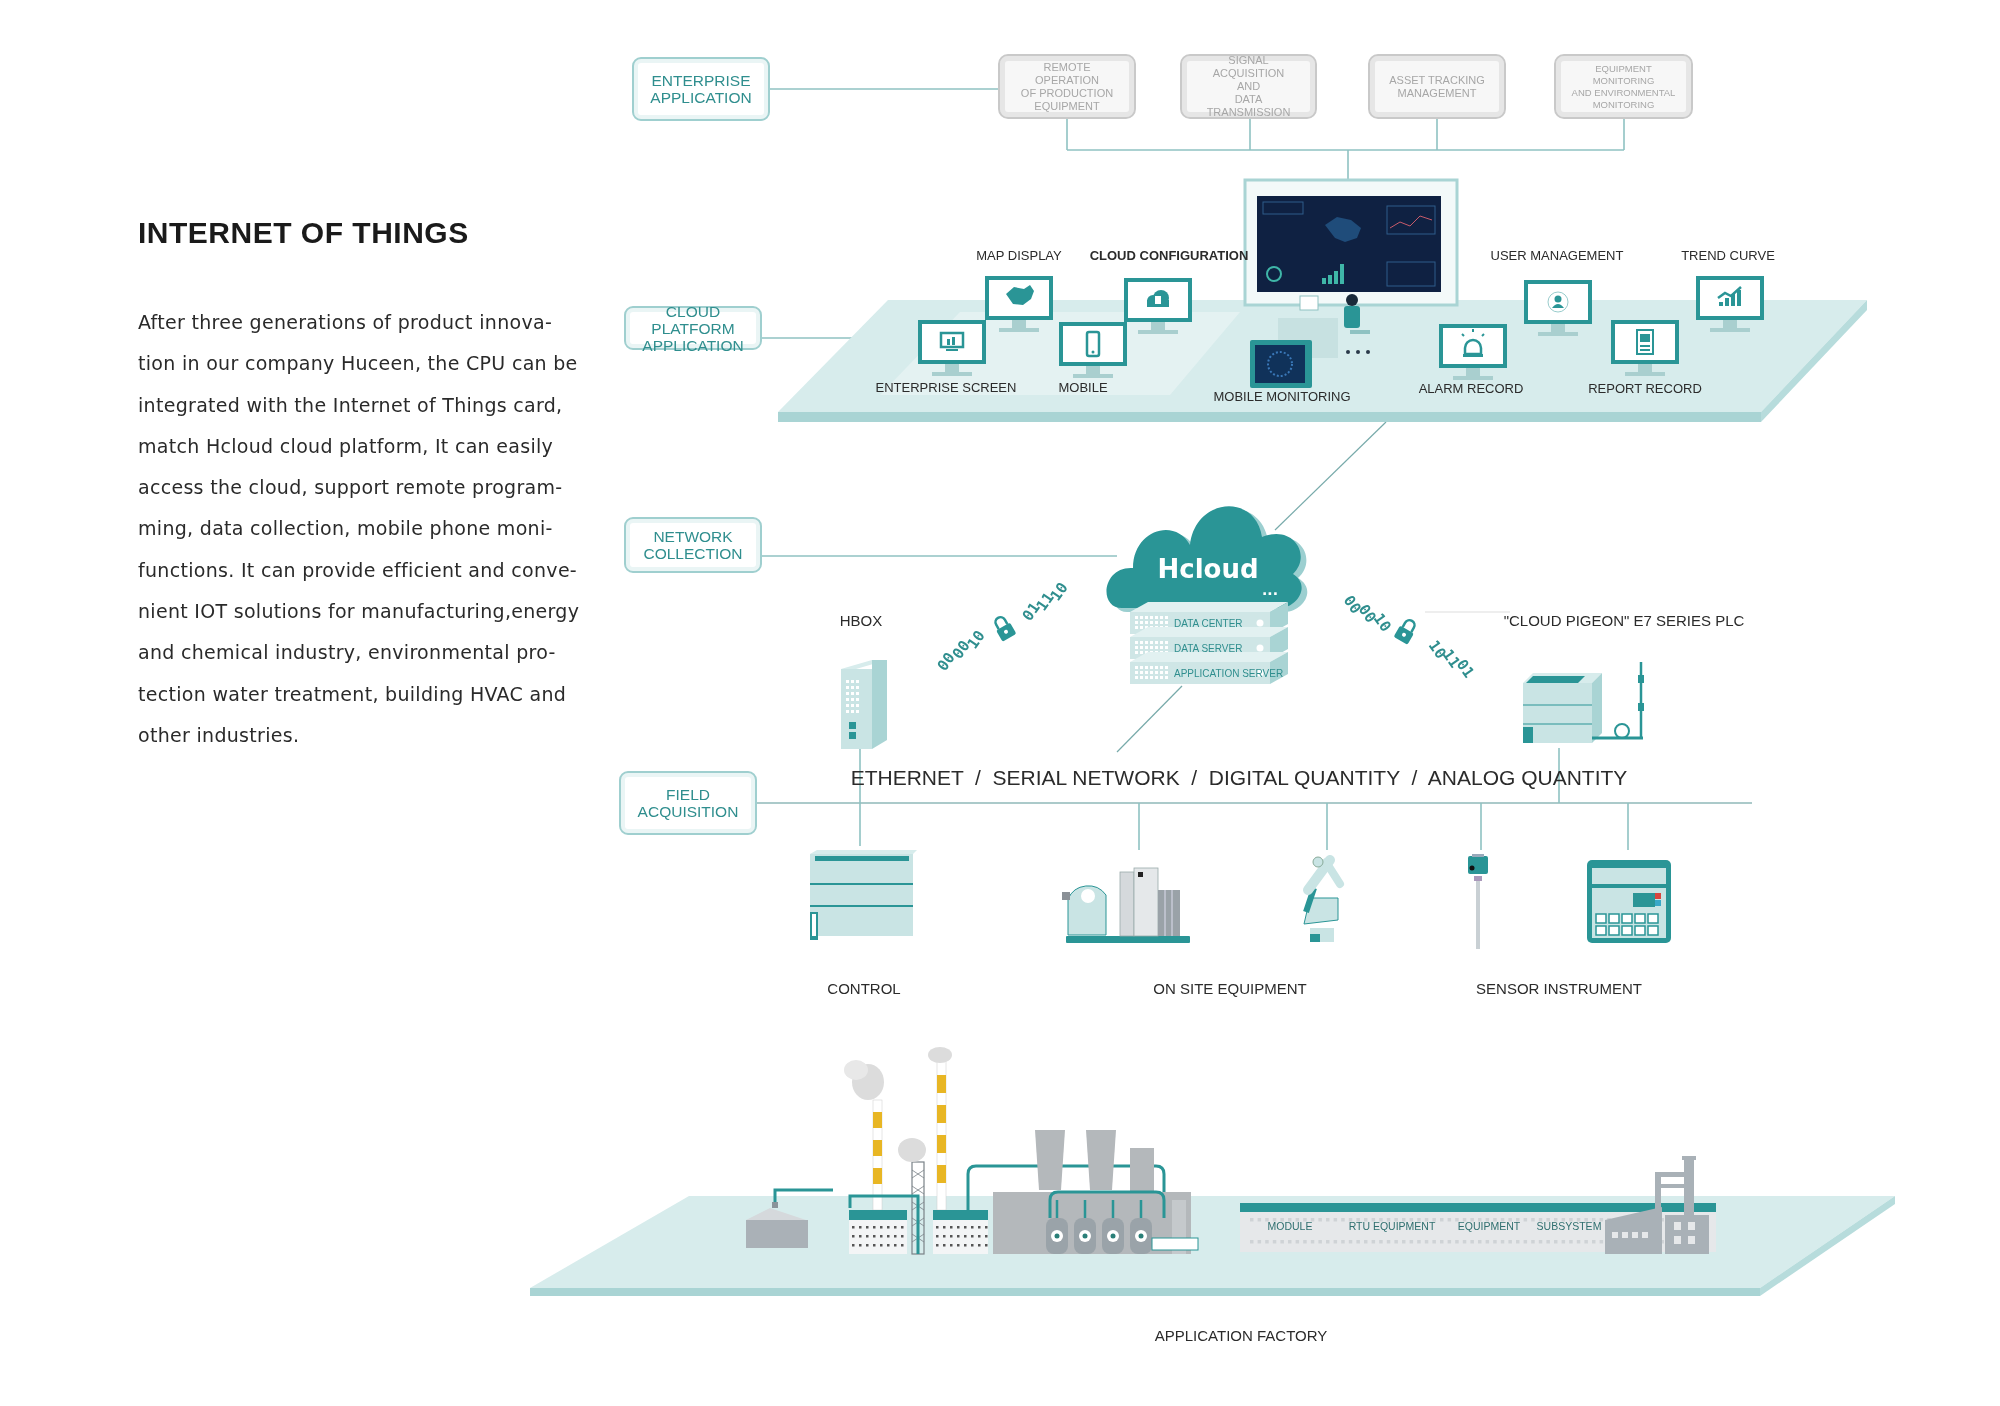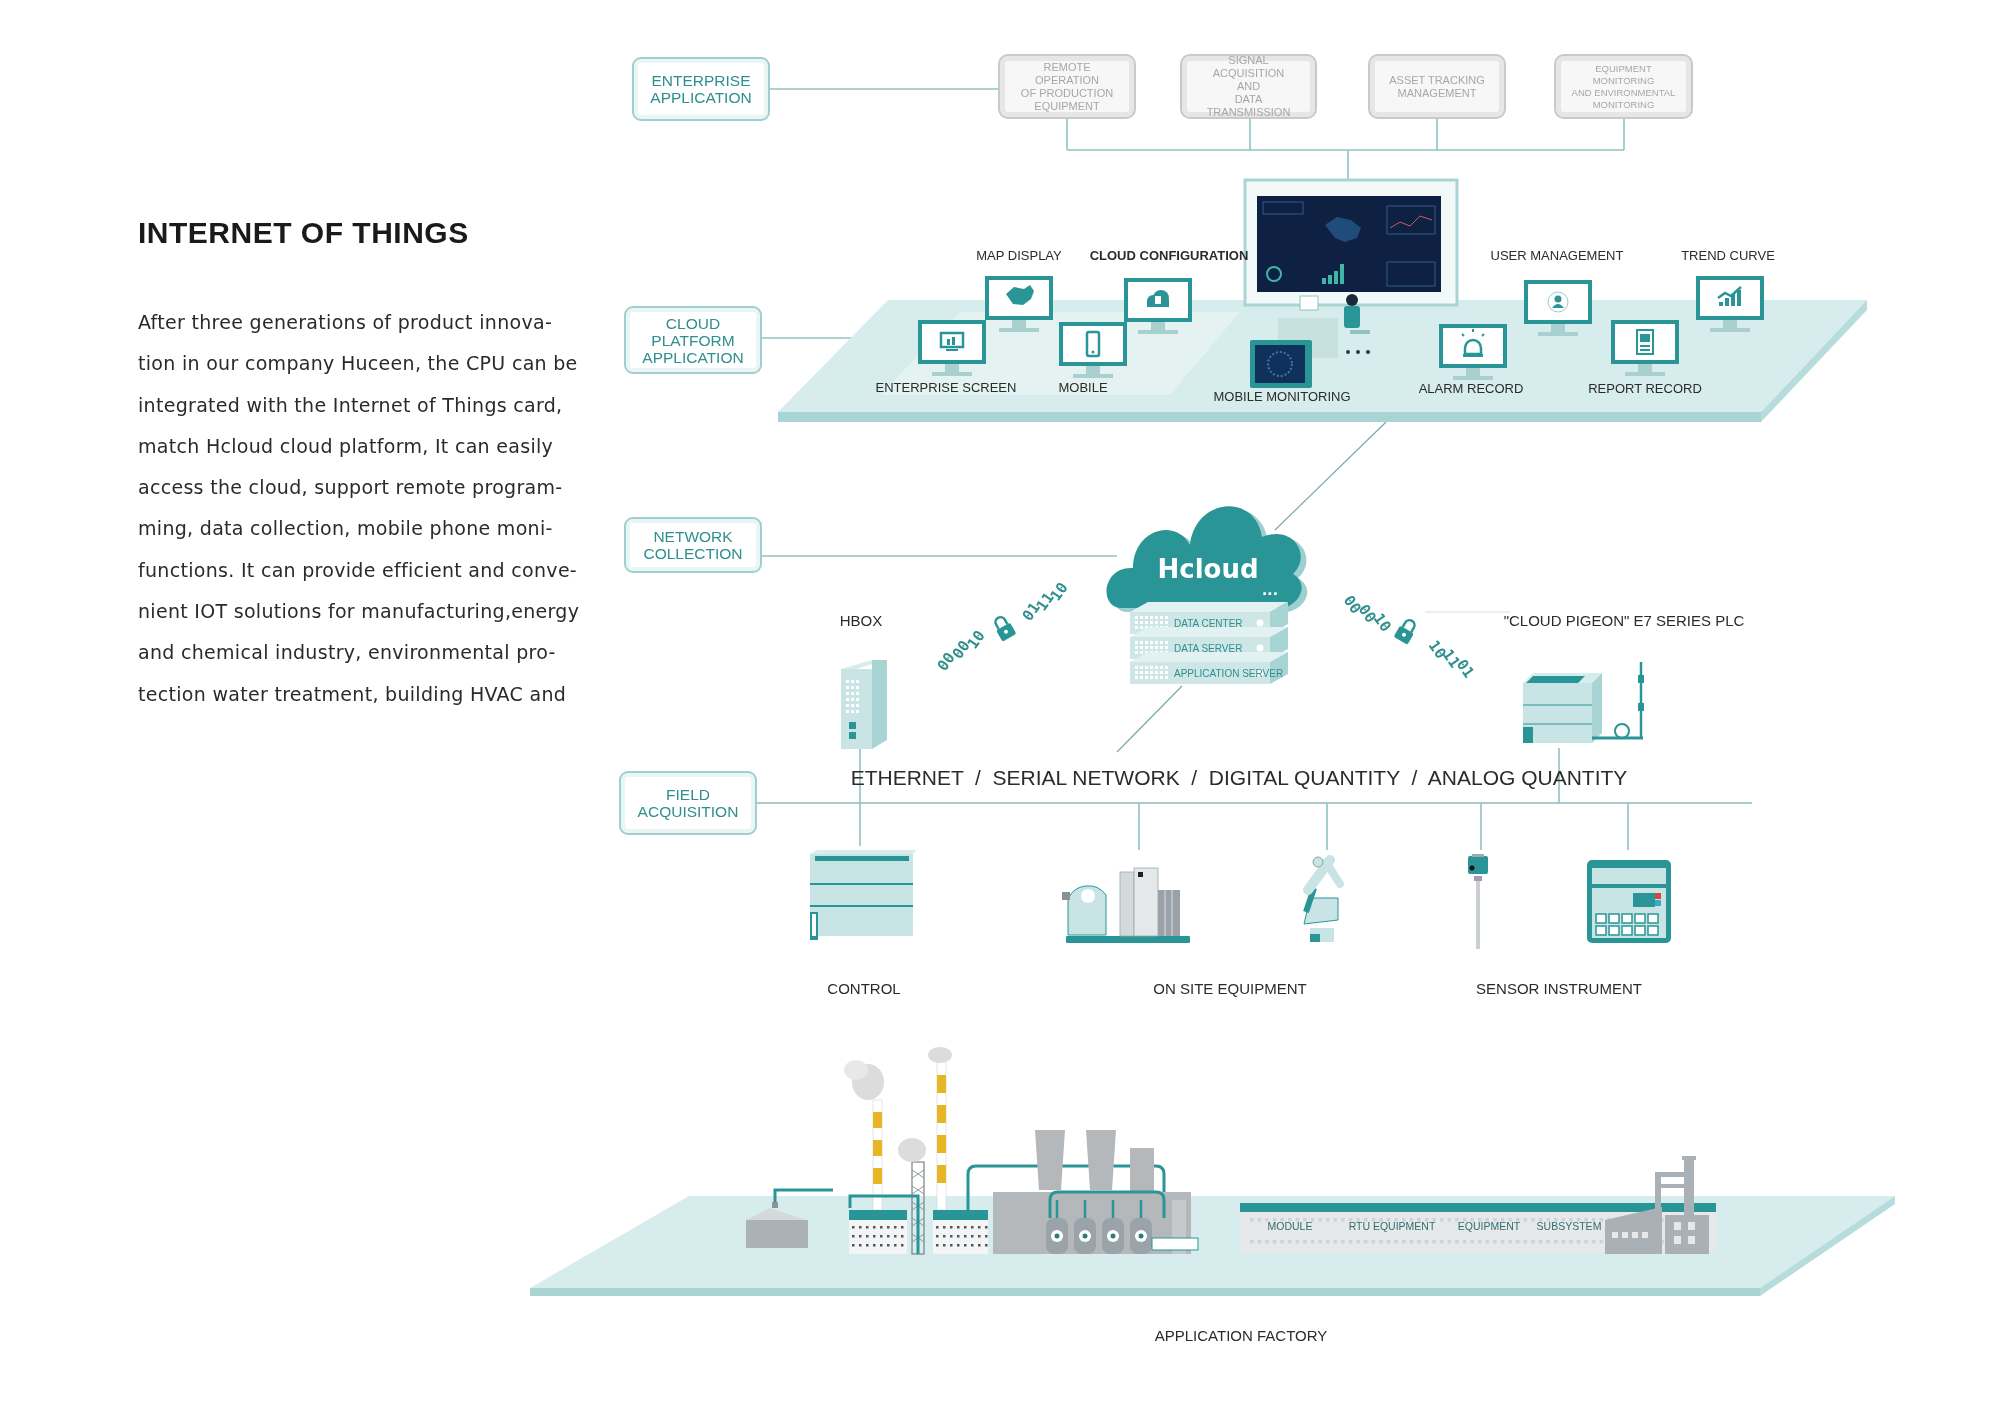--- a/index.html
+++ b/index.html
@@ -25,20 +25,21 @@
   <span class="line">After three generations of product innova-</span>
   <span class="line">tion in our company Huceen, the CPU can be</span>
   <span class="line">integrated with the Internet of Things card,</span>
   <span class="line">match Hcloud cloud platform, It can easily</span>
   <span class="line">access the cloud, support remote program-</span>
   <span class="line">ming, data collection, mobile phone moni-</span>
   <span class="line">functions. It can provide efficient and conve-</span>
   <span class="line">nient IOT solutions for manufacturing,energy</span>
   <span class="line">and chemical industry, environmental pro-</span>
   <span class="line">tection water treatment, building HVAC and</span>
+  <span class="line">other industries.</span>
 </div>
 
 <svg width="2000" height="1406" viewBox="0 0 2000 1406">
 
   <g stroke="#8fc2c2" stroke-width="1.6" fill="none">
     <line x1="770" y1="89" x2="998" y2="89"></line>
     <line x1="1067" y1="119" x2="1067" y2="150"></line>
     <line x1="1250" y1="119" x2="1250" y2="150"></line>
     <line x1="1437" y1="119" x2="1437" y2="150"></line>
     <line x1="1624" y1="119" x2="1624" y2="150"></line>
@@ -680,21 +681,21 @@
     </g>
   </g>
 </svg>
 
 <div class="layer-box" style="left:632px;top:57px;width:138px;height:64px;">
   <div>
       <div>ENTERPRISE</div>
       <div>APPLICATION</div>
     </div>
 </div>
-<div class="layer-box" style="left:624px;top:306px;width:138px;height:68px;">
+<div class="layer-box" style="left:624px;top:306px;width:138px;height:44px;">
   <div>
       <div>CLOUD</div>
       <div>PLATFORM</div>
       <div>APPLICATION</div>
     </div>
 </div>
 <div class="layer-box" style="left:624px;top:517px;width:138px;height:56px;">
   <div>
       <div>NETWORK</div>
       <div>COLLECTION</div>

